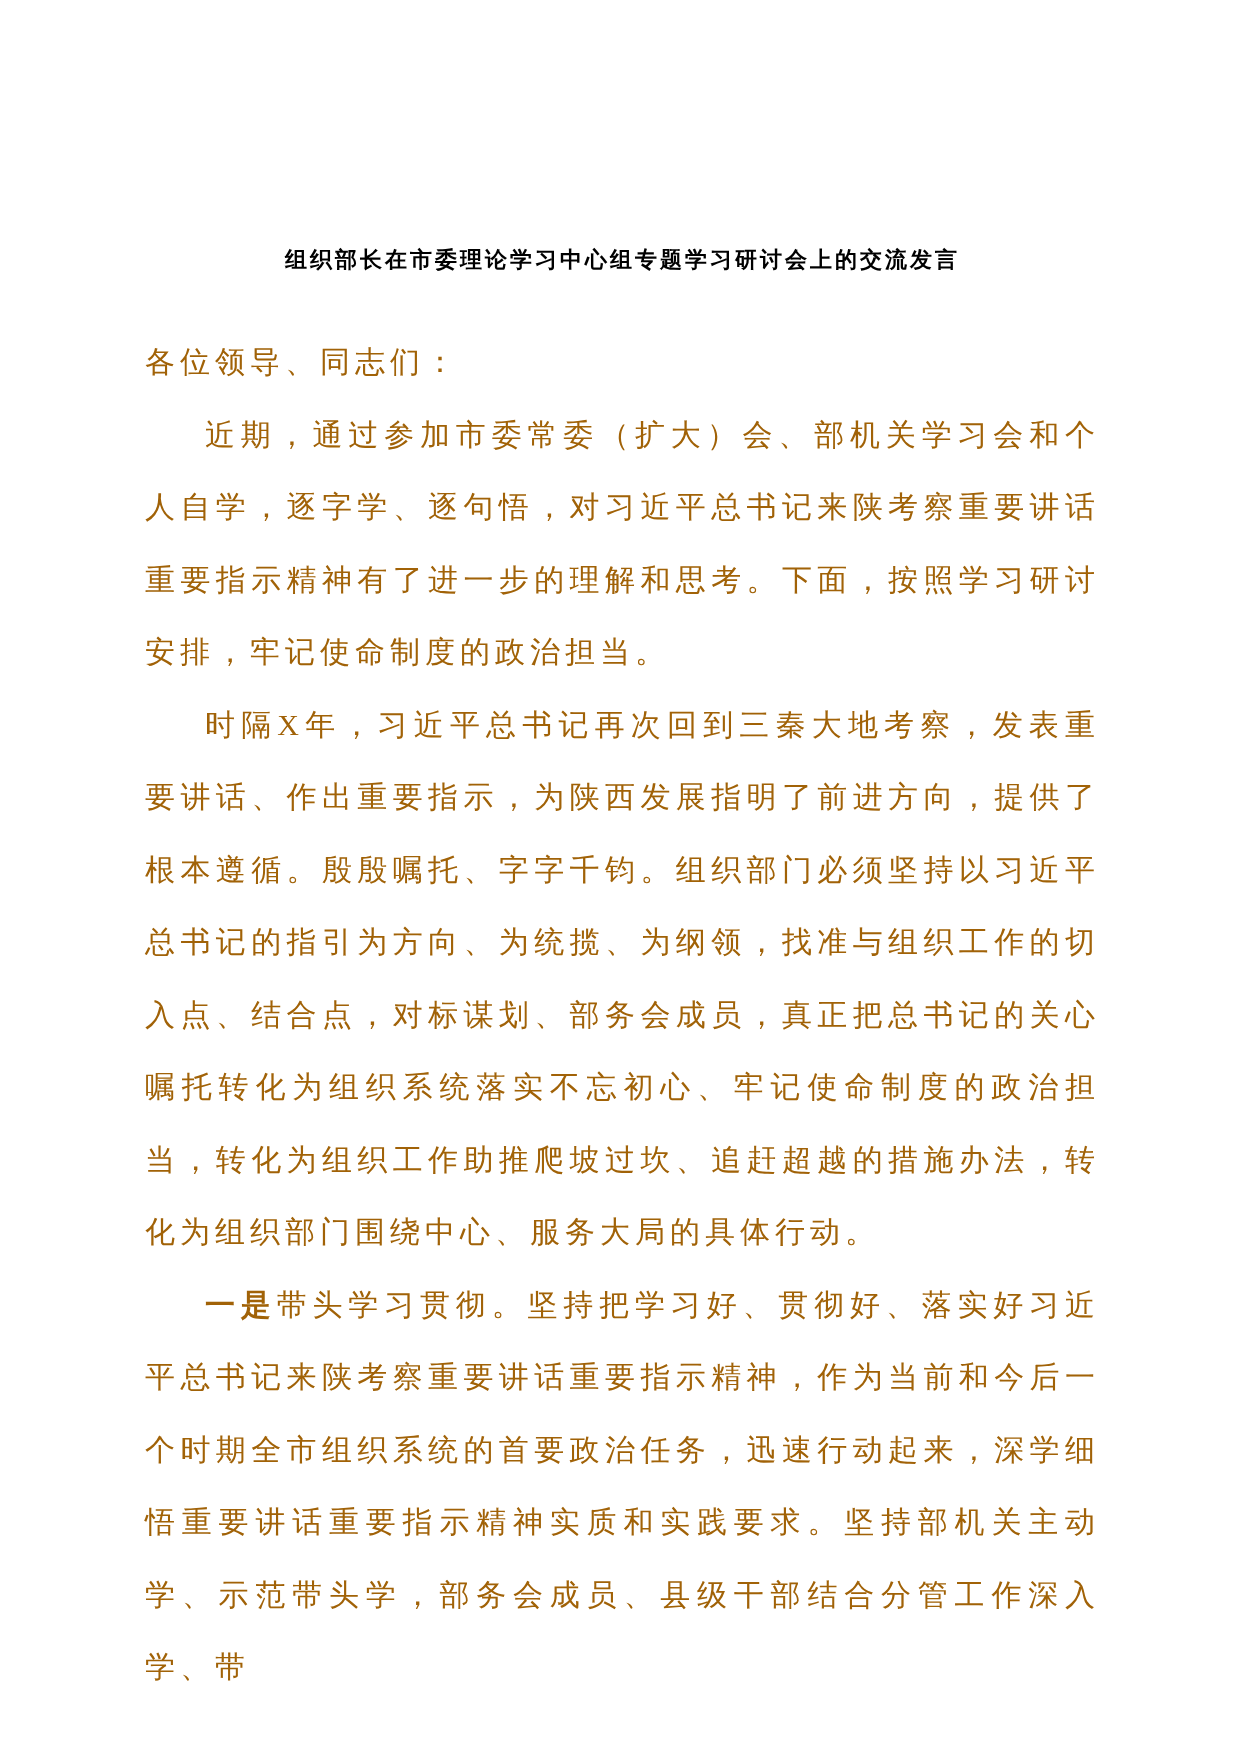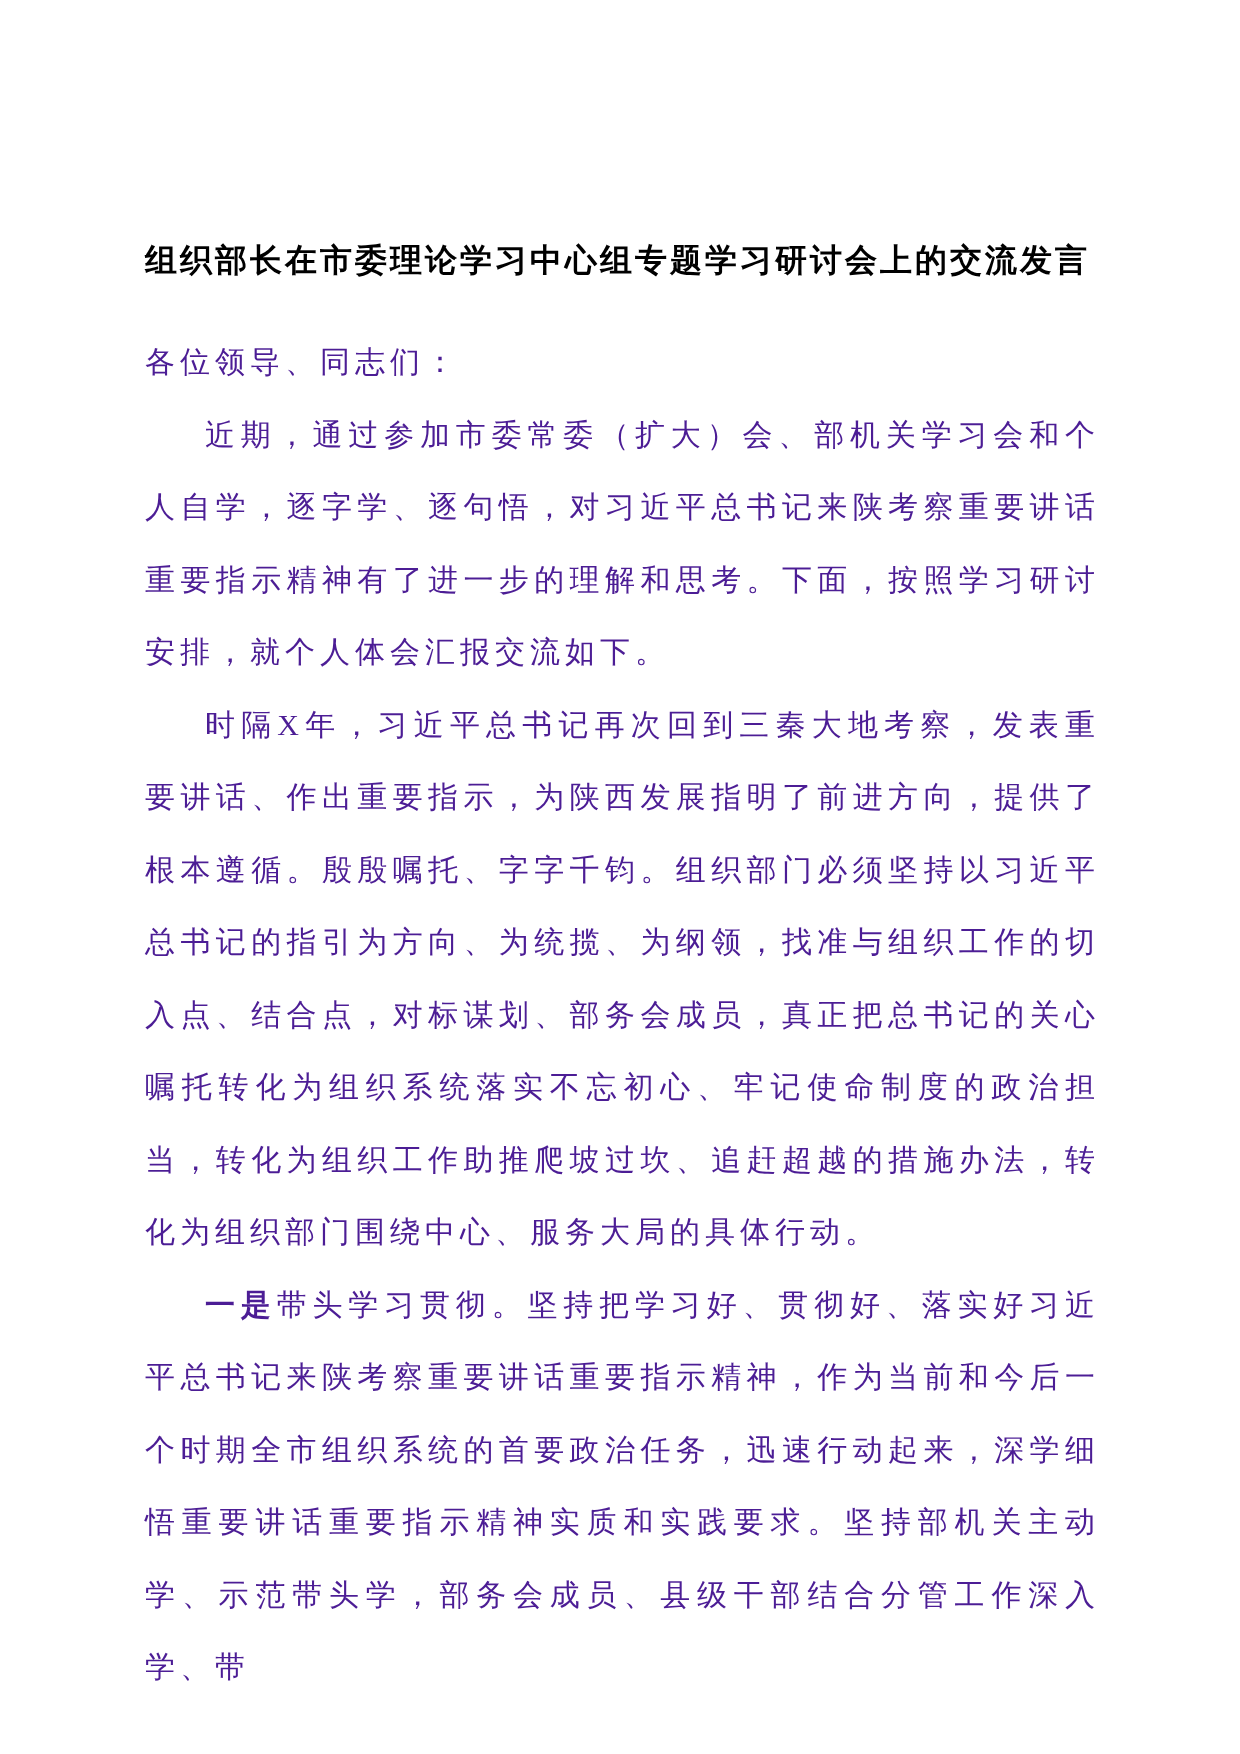--- a/index.html
+++ b/index.html
@@ -16,48 +16,49 @@
     box-sizing: border-box;
     padding: 238px 140px 40px 145px;
     color: #000000;
     font-family: "Liberation Serif", "DejaVu Serif", serif;
     overflow: hidden;
   }
   .doc-title {
     margin: 0 0 44px 0;
     font-family: "Liberation Sans", "DejaVu Sans", sans-serif;
     font-weight: 700;
-    font-size: 32px;
+    font-size: 22px;
     line-height: 44px;
     letter-spacing: 3px;
+    text-align: center;
     color: #000000;
   }
   .para {
     margin: 0;
     font-size: 30px;
     line-height: 72.5px;
     letter-spacing: 5px;
     text-align: justify;
     text-indent: 2em;
-    color: #4c1d95;
+    color: #a16207;
   }
   .salutation {
     text-indent: 0;
   }
   .para .lead {
     font-weight: 700;
     font-family: "Liberation Sans", "DejaVu Sans", sans-serif;
   }
 </style>
 </head>
 <body>
 
 <div class="page">
   <h1 class="doc-title">组织部长在市委理论学习中心组专题学习研讨会上的交流发言</h1>
 
   <p class="para salutation">各位领导、同志们：</p>
 
   <div id="paragraphs">
-      <p class="para">近期，通过参加市委常委（扩大）会、部机关学习会和个人自学，逐字学、逐句悟，对习近平总书记来陕考察重要讲话重要指示精神有了进一步的理解和思考。下面，按照学习研讨安排，就个人体会汇报交流如下。</p>
+      <p class="para">近期，通过参加市委常委（扩大）会、部机关学习会和个人自学，逐字学、逐句悟，对习近平总书记来陕考察重要讲话重要指示精神有了进一步的理解和思考。下面，按照学习研讨安排，牢记使命制度的政治担当。</p>
       <p class="para">时隔X年，习近平总书记再次回到三秦大地考察，发表重要讲话、作出重要指示，为陕西发展指明了前进方向，提供了根本遵循。殷殷嘱托、字字千钧。组织部门必须坚持以习近平总书记的指引为方向、为统揽、为纲领，找准与组织工作的切入点、结合点，对标谋划、部务会成员，真正把总书记的关心嘱托转化为组织系统落实不忘初心、牢记使命制度的政治担当，转化为组织工作助推爬坡过坎、追赶超越的措施办法，转化为组织部门围绕中心、服务大局的具体行动。</p>
       <p class="para"><span class="lead">一是</span>带头学习贯彻。坚持把学习好、贯彻好、落实好习近平总书记来陕考察重要讲话重要指示精神，作为当前和今后一个时期全市组织系统的首要政治任务，迅速行动起来，深学细悟重要讲话重要指示精神实质和实践要求。坚持部机关主动学、示范带头学，部务会成员、县级干部结合分管工作深入学、带</p>
     </div>
 </div>
 
 </body></html>

